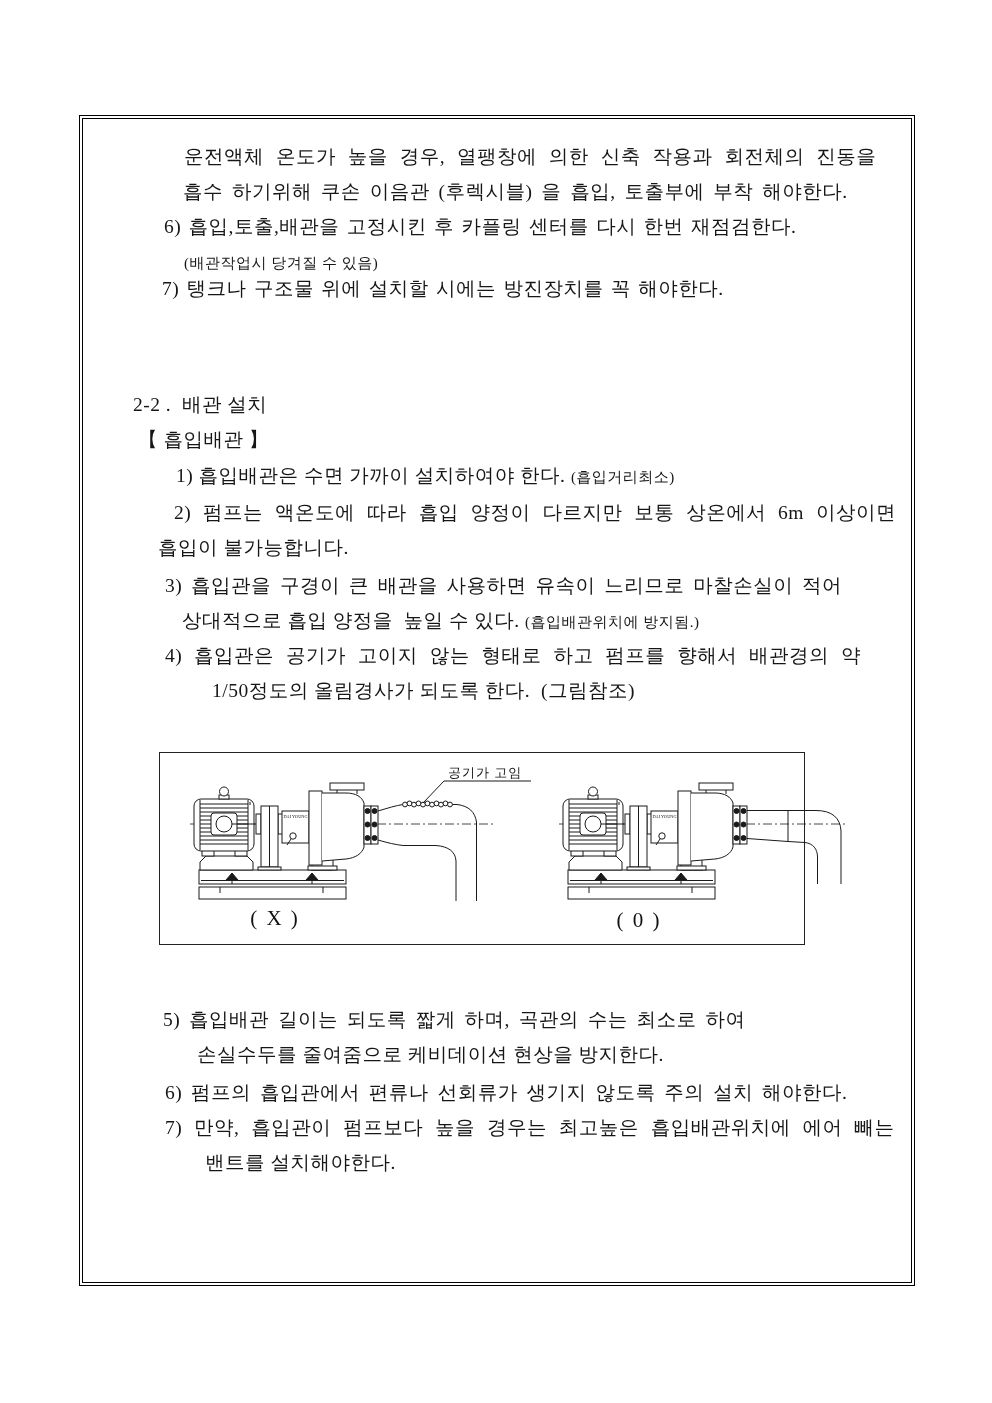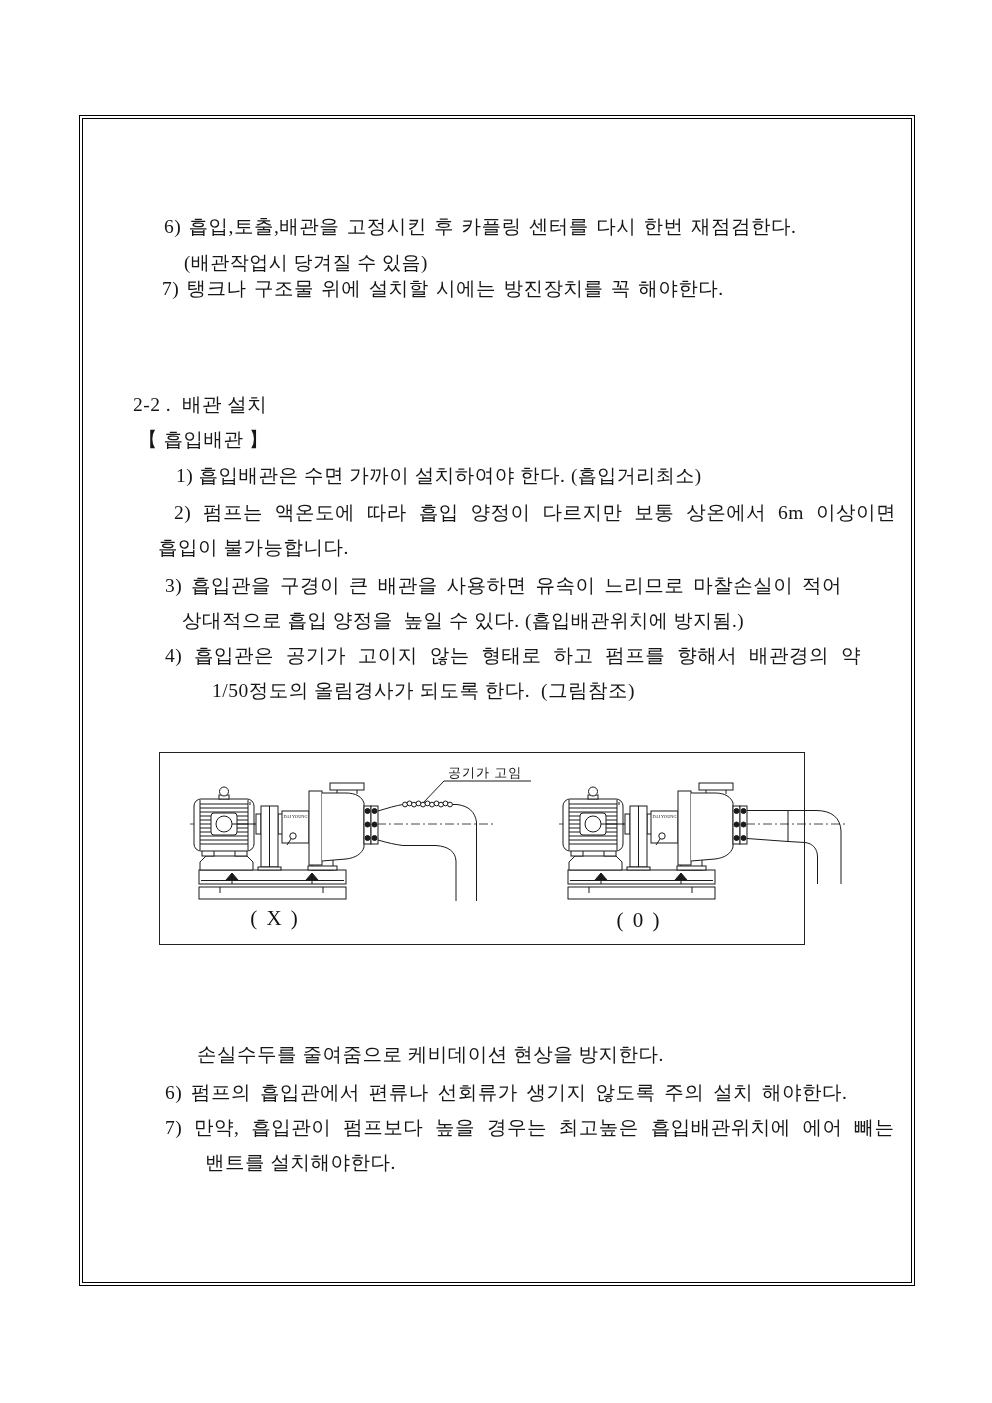--- a/index.html
+++ b/index.html
@@ -11,40 +11,42 @@
     position:absolute;left:79px;top:115px;width:836px;height:1171px;
     border:1.5px solid #000;box-sizing:border-box;
   }
   .page-border-inner{
     position:absolute;inset:2px;border:1px solid #000;
   }
   .tl{ 
     position:absolute;font-size:19.5px;line-height:26px;white-space:pre;
     letter-spacing:0.5px;color:#161616;
   }
-  .small{font-size:19px;}
+  .small{font-size:15px;}
   .ws2{word-spacing:2px;}
   .ws3{word-spacing:3.5px;}
   .ws6{word-spacing:6.5px;}
   .figure-box{
     position:absolute;left:159px;top:752px;width:646px;height:193px;
     border:1px solid #222;box-sizing:border-box;background:#fff;
   }
   .fig-svg{display:block;}
   svg text{stroke:none;fill:#111;font-family:"Liberation Serif","DejaVu Serif",serif;}
 </style>
 </head>
 <body>
 
 <div class="sheet">
 
   <div class="page-border">
     <div class="page-border-inner"></div>
   </div>
 
+  <div class="tl ws6" style="left:184px;top:144px;">운전액체 온도가 높을 경우, 열팽창에 의한 신축 작용과 회전체의 진동을</div>
+  <div class="tl ws3" style="left:183px;top:179px;">흡수 하기위해 쿠손 이음관 (후렉시블) 을 흡입, 토출부에 부착 해야한다.</div>
   <div class="tl ws2" style="left:164px;top:214px;">6) 흡입,토출,배관을 고정시킨 후 카플링 센터를 다시 한번 재점검한다.</div>
   <div class="tl small" style="left:184px;top:250px;">(배관작업시 당겨질 수 있음)</div>
   <div class="tl ws2" style="left:162px;top:276px;">7) 탱크나 구조물 위에 설치할 시에는 방진장치를 꼭 해야한다.</div>
 
   <div class="tl" style="left:133px;top:392px;">2-2 .  배관 설치</div>
   <div class="tl" style="left:138px;top:427px;">【 흡입배관 】</div>
 
   <div class="tl" style="left:176px;top:463px;"><span>1) 흡입배관은 수면 가까이 설치하여야 한다.</span> <span class="small">(흡입거리최소)</span></div>
   <div class="tl ws6" style="left:174px;top:500px;">2) 펌프는 액온도에 따라 흡입 양정이 다르지만 보통 상온에서 6m 이상이면</div>
   <div class="tl" style="left:158px;top:535px;">흡입이 불가능합니다.</div>
@@ -152,18 +154,19 @@
         <text x="288" y="24" font-size="13" letter-spacing="1">공기가 고임</text>
         <line x1="284" y1="28" x2="371" y2="28" stroke="#1a1a1a" stroke-width="1"></line>
         <line x1="284" y1="28" x2="263" y2="50" stroke="#1a1a1a" stroke-width="1"></line>
       </g>
 
       <text x="115" y="172" font-size="21" text-anchor="middle" letter-spacing="2">( X )</text>
       <text x="479" y="174" font-size="21" text-anchor="middle" letter-spacing="2">( 0 )</text>
     </svg>
   </div>
 
+  <div class="tl ws3" style="left:163px;top:1007px;">5) 흡입배관 길이는 되도록 짧게 하며, 곡관의 수는 최소로 하여</div>
   <div class="tl" style="left:197px;top:1042px;">손실수두를 줄여줌으로 케비데이션 현상을 방지한다.</div>
   <div class="tl ws3" style="left:165px;top:1080px;">6) 펌프의 흡입관에서 편류나 선회류가 생기지 않도록 주의 설치 해야한다.</div>
   <div class="tl ws6" style="left:165px;top:1115px;">7) 만약, 흡입관이 펌프보다 높을 경우는 최고높은 흡입배관위치에 에어 빼는</div>
   <div class="tl" style="left:205px;top:1150px;">밴트를 설치해야한다.</div>
 
 </div>
 
 </body></html>

